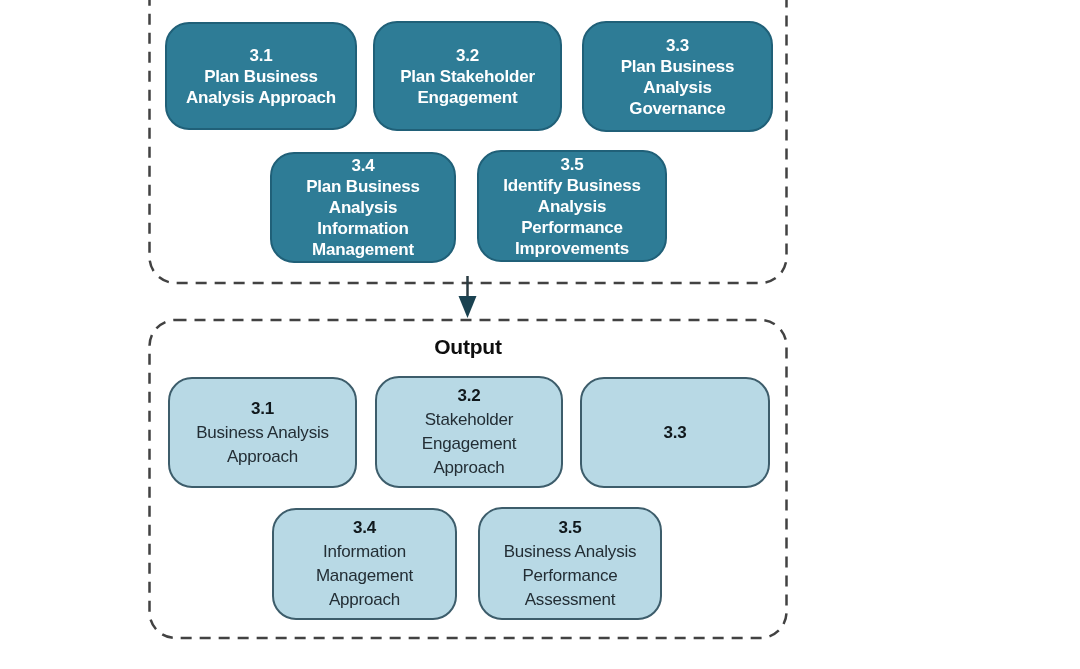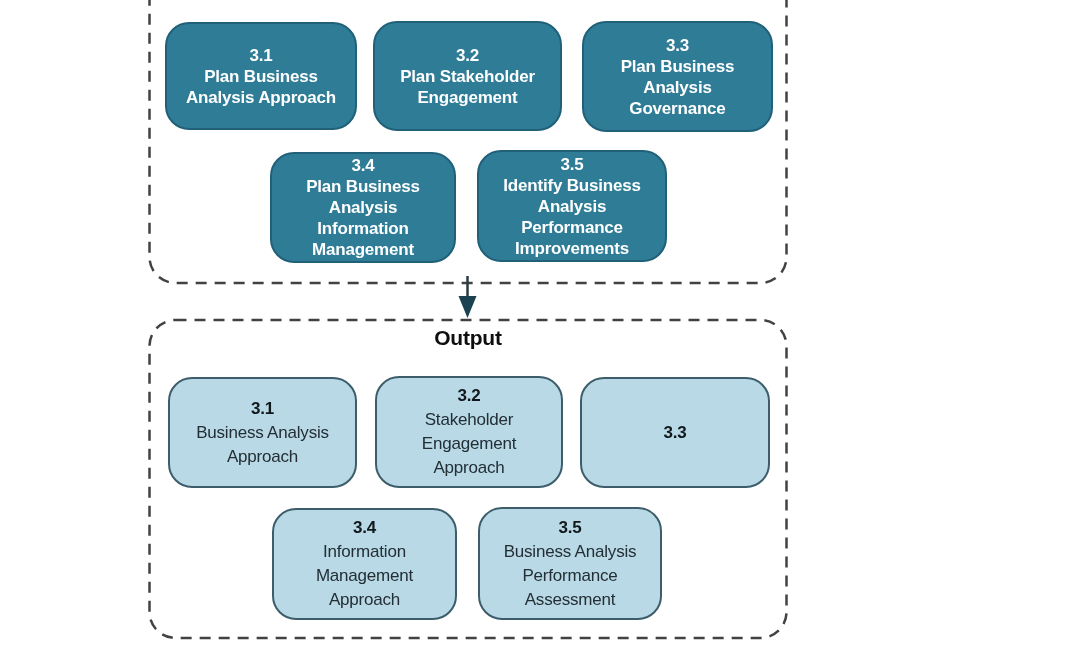--- a/index.html
+++ b/index.html
@@ -51,21 +51,21 @@
     letter-spacing: -0.2px;
   }
   .output-box .box-num {
     font-weight: bold;
     color: #10181c;
   }
   .output-box .box-body { white-space: pre-line; }
   .output-label {
     position: absolute;
     left: 149px;
-    top: 326px;
+    top: 335px;
     width: 638px;
     text-align: center;
     font-size: 21px;
     font-weight: bold;
     color: #0e0e0e;
     letter-spacing: -0.2px;
   }
   
   .tb-31 { left: 165px; top: 22px;  width: 192px; height: 108px; }
   .tb-32 { left: 373px; top: 21px;  width: 189px; height: 110px; }

